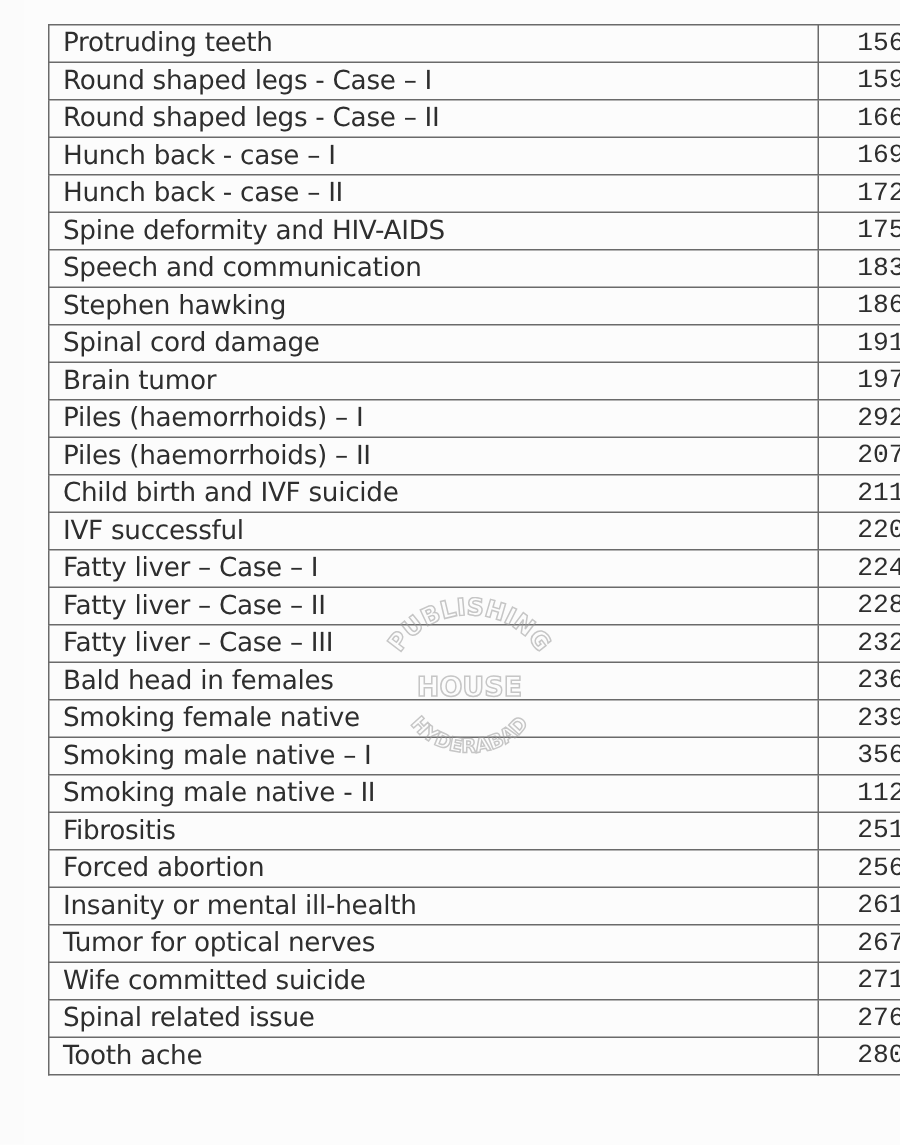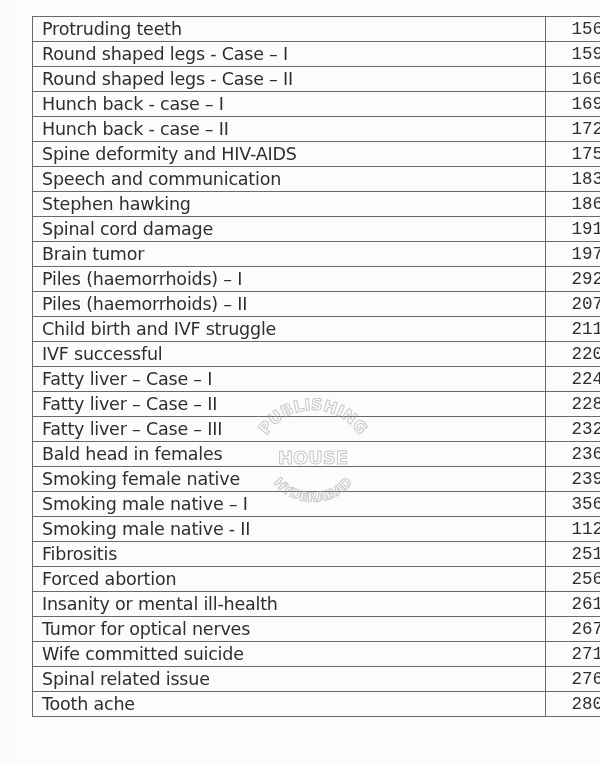--- a/index.html
+++ b/index.html
@@ -107,21 +107,21 @@
         </tr>
         <tr>
           <td class="title">Piles (haemorrhoids) – I</td>
           <td class="page-num">292</td>
         </tr>
         <tr>
           <td class="title">Piles (haemorrhoids) – II</td>
           <td class="page-num">207</td>
         </tr>
         <tr>
-          <td class="title">Child birth and IVF struggle</td>
+          <td class="title">Child birth and IVF suicide</td>
           <td class="page-num">211</td>
         </tr>
         <tr>
           <td class="title">IVF successful</td>
           <td class="page-num">220</td>
         </tr>
         <tr>
           <td class="title">Fatty liver – Case – I</td>
           <td class="page-num">224</td>
         </tr>

